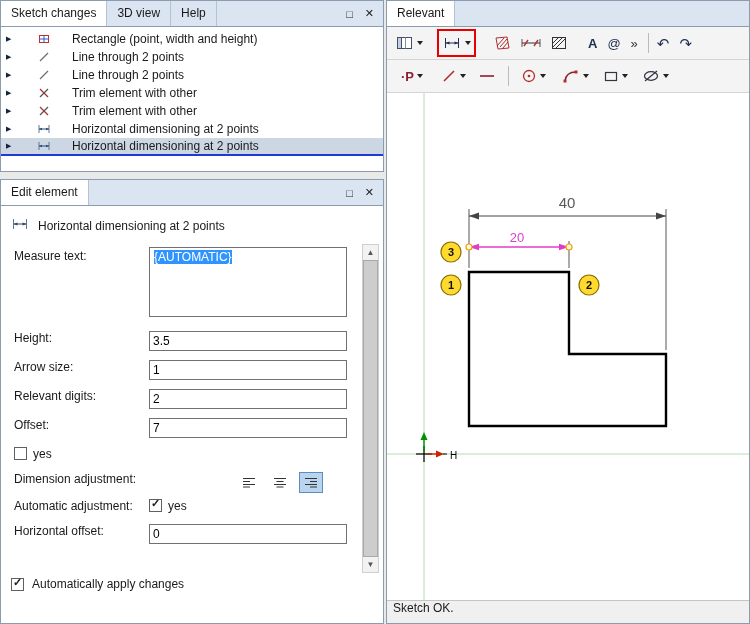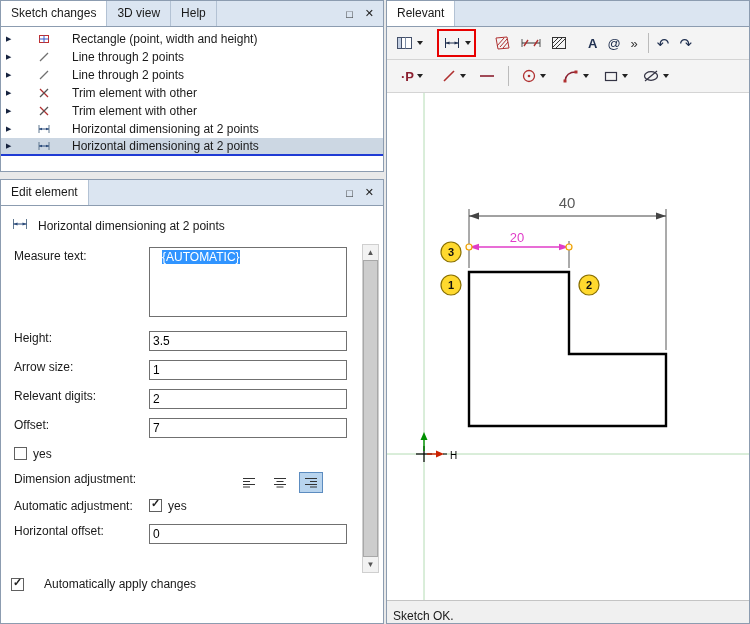--- a/index.html
+++ b/index.html
@@ -25,51 +25,51 @@
   .hrow.selected{background:#ccd7e3;border-bottom:2px solid #1f3bd4}
 
   
   .ee-header{display:flex;align-items:center;gap:9px;padding:11px 10px 7px}
   .form{padding:6px 0 0}
   .frow{display:flex;align-items:flex-start;padding:0 36px 0 13px;margin-bottom:9px}
   .frow.top{align-items:flex-start}
   .flabel{width:135px;flex:none}
   .field{flex:1;height:20px;border:1px solid #707070;padding:0 3px;box-sizing:border-box;
          font:12px "Liberation Sans",sans-serif;background:#fff}
-  .tbox{flex:1;height:70px;border:1px solid #707070;padding:2px 12px;background:#fff;box-sizing:border-box}
+  .tbox{flex:1;height:70px;border:1px solid #707070;padding:2px 4px;background:#fff;box-sizing:border-box}
   .sel{background:#3094ff;color:#fff}
   .cb{width:13px;height:13px;border:1px solid #606060;background:#fff;display:inline-block;position:relative;flex:none;box-sizing:border-box}
   .cb.checked::after{content:"✓";position:absolute;left:1px;top:-3px;font-size:11px;font-weight:bold;color:#222}
   .optlabel{margin-left:6px}
   .adj{display:flex;gap:7px;align-items:center;margin-left:88px;height:20px}
   .adjbtn{width:22px;height:19px;display:flex;align-items:center;justify-content:center;
           border:1px solid transparent;background:transparent}
   .adjbtn.pressed{background:#b8d4ee;border-color:#5c8cc0}
   .cbrow{height:16px;margin-bottom:9px}
-  .apply-row{position:absolute;left:10px;bottom:32px;display:flex;align-items:center;gap:20px}
+  .apply-row{position:absolute;left:10px;bottom:32px;display:flex;align-items:center;gap:8px}
 
   
   .sb{position:absolute;top:64px;bottom:50px;right:4px;width:17px;background:#f2f2f2;
       border:1px solid #cfcfcf;display:flex;flex-direction:column;box-sizing:border-box}
   .sb-btn{height:15px;font-size:8px;color:#555;display:flex;align-items:center;justify-content:center;flex:none}
   .sb-thumb{flex:1;background:#cdcdcd;border:1px solid #a8a8a8}
 
   
   .toolbar{height:32px;display:flex;align-items:center;background:#f4f4f4;border-bottom:1px solid #d4d4d4;
            padding:0 4px;flex:none;overflow:hidden}
   .tbtn{display:flex;align-items:center;justify-content:center;height:26px;padding:0 2px;gap:3px;flex:none}
   .ticon{display:flex;align-items:center}
   .tglyph{font-size:13px;line-height:1}
   .caret{width:0;height:0;border-left:3.5px solid transparent;border-right:3.5px solid transparent;
          border-top:4px solid #222;flex:none}
   .tsep{width:1px;height:20px;background:#bbb;margin:0 6px;flex:none}
   .redbox{border:2px solid #e80000;height:28px;padding:0 3px;box-sizing:border-box}
 
   .canvas{flex:1;background:#fff;position:relative;overflow:hidden}
-  .status{height:22px;border-top:1px solid #c4c4c4;background:#f0f0f0;display:flex;align-items:flex-end;
+  .status{height:22px;border-top:1px solid #c4c4c4;background:#f0f0f0;display:flex;align-items:flex-start;
           padding:0 6px;flex:none}
 </style>
 </head>
 <body>
 
 <div class="panel" id="history-panel">
   <div class="tabbar">
     <div class="tab active">Sketch changes</div>
     <div class="tab">3D view</div>
     <div class="tab">Help</div>

